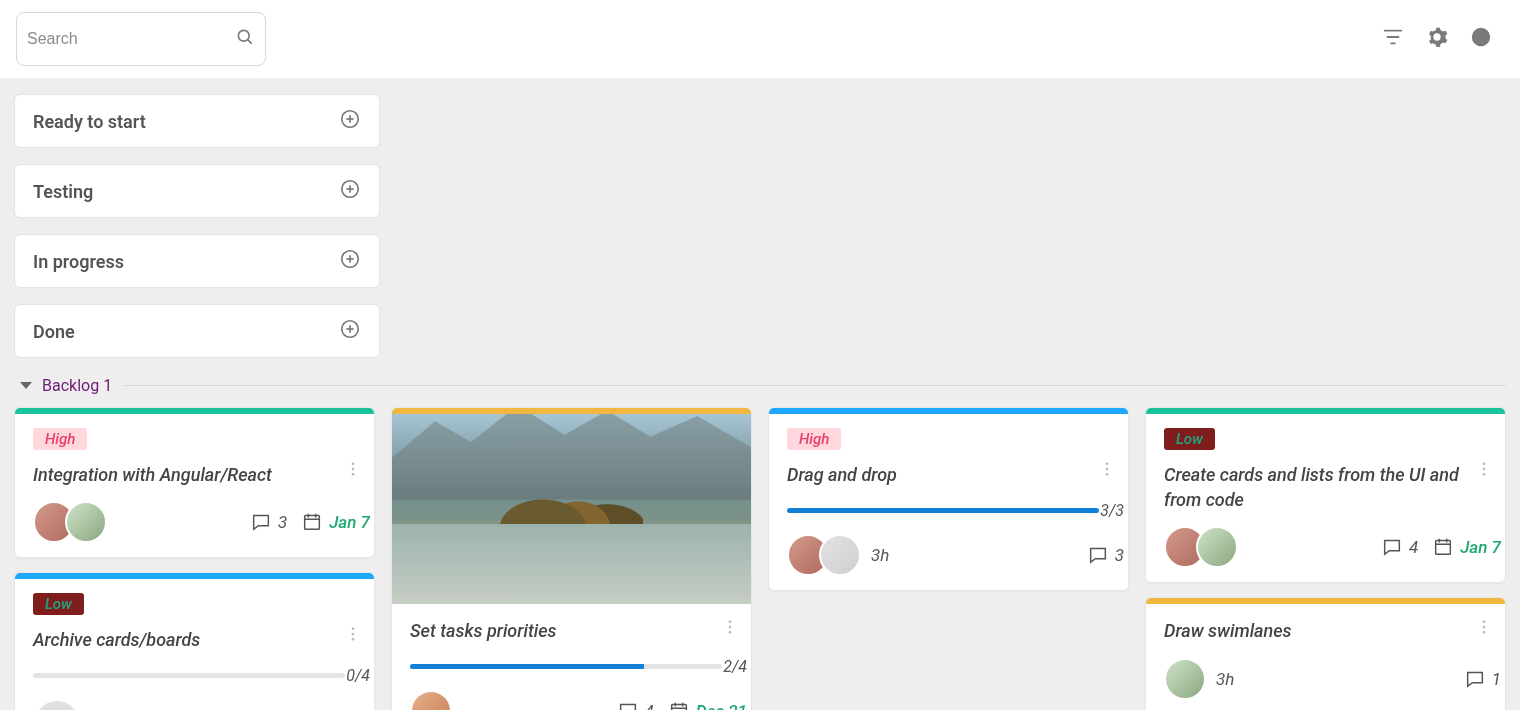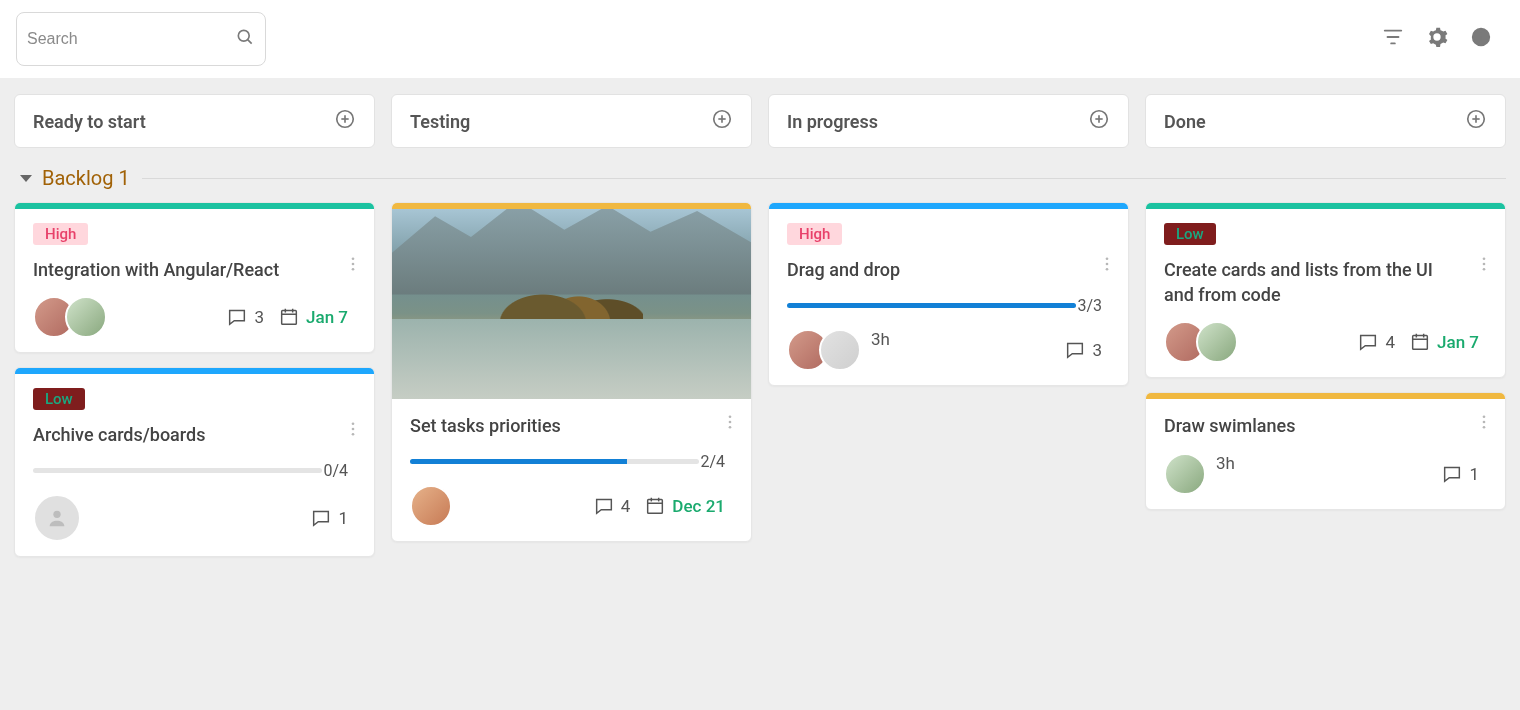--- a/index.html
+++ b/index.html
@@ -39,59 +39,60 @@
   .topbar-icons { display: flex; align-items: center; gap: 22px; padding-right: 12px; }
   .topbar-icons svg { width: 22px; height: 22px; fill: #7a7a7a; cursor: pointer; }
   .board-area {
     background: #eeeeee;
     padding: 16px 14px;
     height: calc(100% - 62px);
   }
   .columns {
     display: flex;
     gap: 16px;
+    flex-direction: column;
   }
   .col-header {
     background: #fff;
     border: 1px solid #e2e2e2;
     border-radius: 6px;
     display: flex;
     align-items: center;
     justify-content: space-between;
     padding: 14px 18px;
     font-size: 18px;
     color: #555;
     font-weight: 600;
     width: 366px;
     height: 54px;
   }
   .col-header svg { width: 22px; height: 22px; fill: none; stroke: #777; stroke-width: 1.8; cursor: pointer; }
   .swimlane {
     margin-top: 18px;
     display: flex;
     align-items: center;
-    font-size: 20px;
-    color: #a16207;
+    font-size: 16px;
+    color: #701a75;
   }
   .swimlane-toggle { width: 0; height: 0; border-left: 6px solid transparent; border-right: 6px solid transparent; border-top: 7px solid #666; margin-right: 10px; margin-left: 6px; }
   .swimlane-line { flex: 1; height: 1px; background: #d9d9d9; margin-left: 12px; }
   .cards-row { display: flex; gap: 16px; margin-top: 12px; align-items: flex-start; }
   .col-cards { display: flex; flex-direction: column; gap: 14px; width: 366px; }
   .card {
     background: #fff;
     border: 1px solid #e6e6e6;
     border-radius: 6px;
     overflow: hidden;
     box-shadow: 0 1px 2px rgba(0,0,0,0.04);
   }
   .stripe { height: 6px; width: 100%; }
   .stripe.green { background: #1bc2a0; }
   .stripe.blue { background: #1ea7fd; }
   .stripe.orange { background: #f0b840; }
-  .card-body { padding: 14px 26px 14px 18px; position: relative; }
+  .card-body { padding: 14px 4px 14px 18px; position: relative; font-style: italic; }
   .tag {
     display: inline-block;
     padding: 2px 12px;
     border-radius: 3px;
     font-size: 15px;
     font-weight: 500;
     margin-bottom: 12px;
   }
   .tag.high { background: #ffd7dd; color: #e8416a; }
   .tag.low { background: #7f1d1d; color: #1aa880; }
@@ -111,21 +112,21 @@
   .meta-item.date svg { stroke: #555; }
   .progress-row { display: flex; align-items: center; gap: 1px; margin: 6px 0 14px; }
   .progress-bar { flex: 1; height: 5px; background: #e4e4e4; border-radius: 3px; overflow: hidden; }
   .progress-fill { height: 100%; background: #1280d6; }
   .progress-text { color: #555; font-size: 16px; }
   .cover { width: 100%; height: 190px; background: linear-gradient(180deg, #a7c5d4 0%, #6e8d94 35%, #7b9287 55%, #b0a479 70%, #cbc6b4 100%); position: relative; overflow: hidden; }
   .mtn { position:absolute; bottom:55%; left:0; right:0; height:55%; background: linear-gradient(180deg,#8fa7af 0%, #6b7c7d 100%); clip-path: polygon(0 60%, 12% 25%, 22% 45%, 35% 10%, 48% 38%, 60% 15%, 72% 40%, 85% 20%, 100% 50%, 100% 100%, 0 100%); }
   .trees{ position:absolute; bottom:40%; left:30%; width:40%; height:35%; background: radial-gradient(ellipse at 30% 100%, #6a5a2f 0 30%, transparent 31%), radial-gradient(ellipse at 55% 100%, #82652f 0 28%, transparent 29%), radial-gradient(ellipse at 75% 100%, #5e4e28 0 25%, transparent 26%); }
   .water{ position:absolute; bottom:0; left:0; right:0; height:42%; background: linear-gradient(180deg, #9cb3ad 0%, #c6cdc4 100%); }
   .time-text { color: #555; font-size: 17px; margin-left: 10px; }
-  .avatars-row { display:flex; align-items:flex-start; }
+  .avatars-row { display:flex; align-items:center; }
   
   .av-a { background: linear-gradient(135deg,#d39a8a,#b06a60); }
   .av-b { background: linear-gradient(135deg,#cfe2c9,#89a87e); }
   .av-c { background: linear-gradient(135deg,#e6b28a,#c77a55); }
   .av-d { background: linear-gradient(135deg,#e2e2e2,#cfcfcf); }
 </style>
 </head>
 <body>
 
 <div class="topbar">

